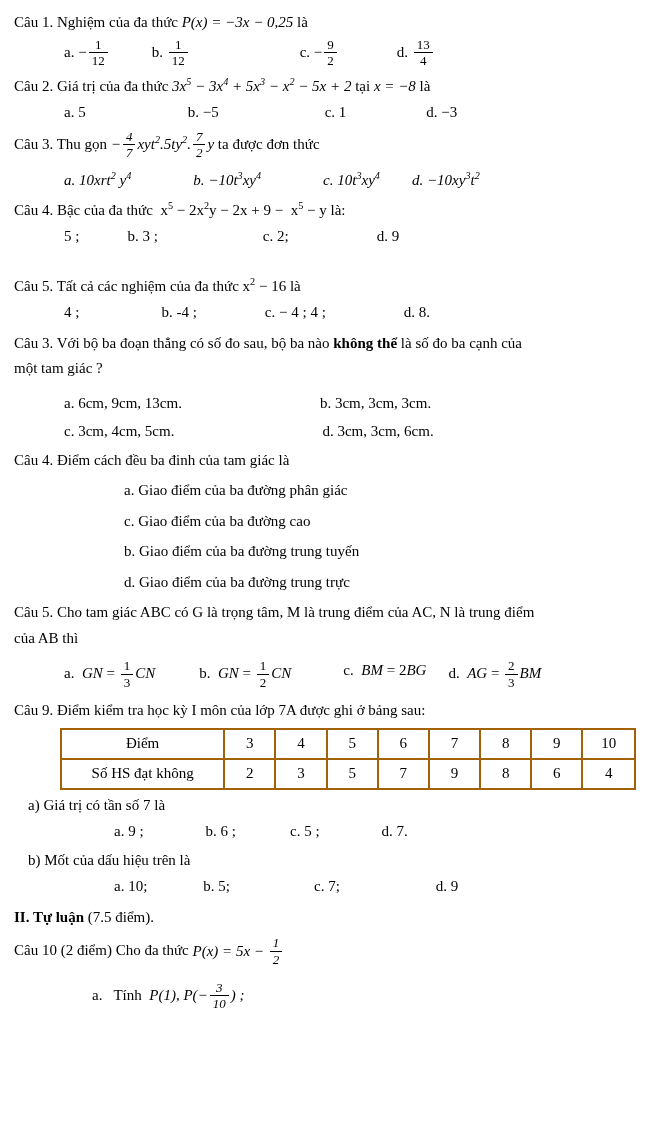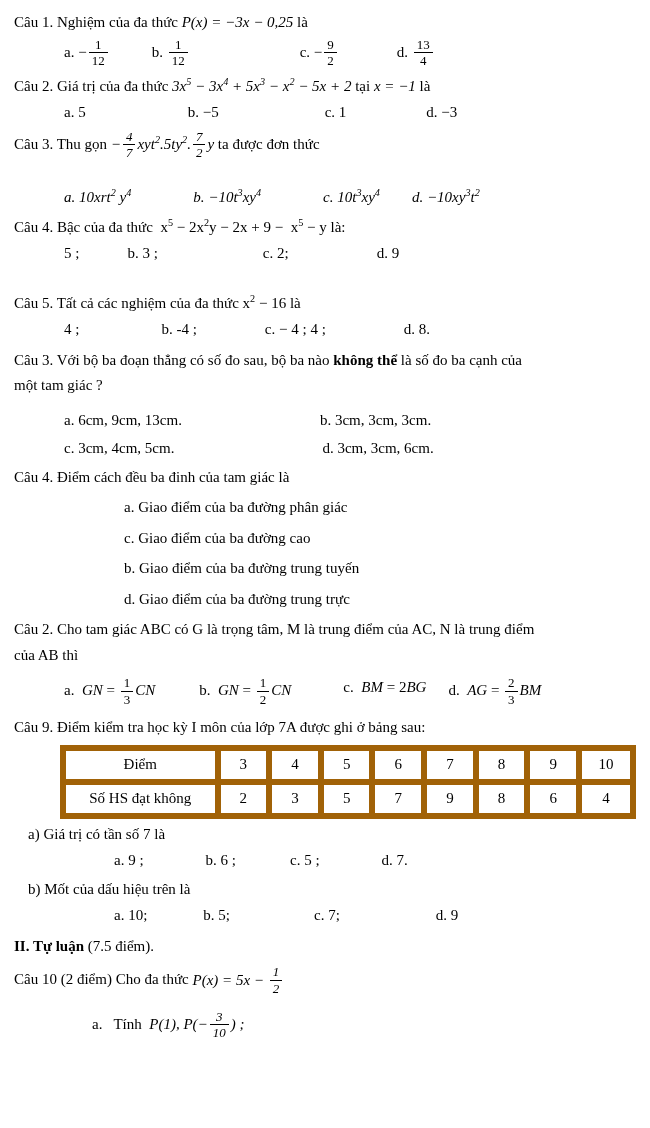--- a/index.html
+++ b/index.html
@@ -56,21 +56,21 @@
   sup.ex { font-size: 0.68em; vertical-align: super; }
 
   
   table.score {
     border-collapse: collapse;
     margin: 6px 0 4px 46px;
     font-family: "Liberation Serif", serif;
     font-size: 15px;
   }
   table.score td {
-    border: 6px solid #a16207;
+    border: 2px solid #a16207;
     text-align: center;
     padding: 4px 6px;
     height: 20px;
   }
   table.score td.lbl {
     width: 170px;
     padding: 4px 8px;
   }
   table.score td.val { width: 44px; }
 
@@ -97,37 +97,37 @@
     </span>
     <span class="opt" style="padding-left:110px;">
       c. −<span class="frac"><span class="num">9</span><span class="den">2</span></span>
     </span>
     <span class="opt" style="padding-left:58px;">
       d. <span class="frac"><span class="num">13</span><span class="den">4</span></span>
     </span>
   </div>
 
   <div class="qline">
-    Câu 2. Giá trị của đa thức <span class="mi">3x<sup class="ex">5</sup> − 3x<sup class="ex">4</sup> + 5x<sup class="ex">3</sup> − x<sup class="ex">2</sup> − 5x + 2</span> tại <span class="mi">x = −1</span> là
+    Câu 2. Giá trị của đa thức <span class="mi">3x<sup class="ex">5</sup> − 3x<sup class="ex">4</sup> + 5x<sup class="ex">3</sup> − x<sup class="ex">2</sup> − 5x + 2</span> tại <span class="mi">x = −8</span> là
   </div>
   <div class="opts">
     <span class="opt" style="padding-left:50px;">a. 5</span>
     <span class="opt" style="padding-left:102px;">b. −5</span>
     <span class="opt" style="padding-left:106px;">c. 1</span>
     <span class="opt" style="padding-left:80px;">d. −3</span>
   </div>
 
   <div class="qline">
     <span>Câu 3. Thu gọn</span>
     <span class="mi">
       −<span class="frac"><span class="num">4</span><span class="den">7</span></span>xyt<sup class="ex">2</sup>.5ty<sup class="ex">2</sup>.<span class="frac"><span class="num">7</span><span class="den">2</span></span>y
     </span>
     <span>ta được đơn thức</span>
   </div>
-  <div class="opts" style="margin-top:25px;">
+  <div class="opts" style="margin-top:8px;">
     <span class="opt mi" style="padding-left:50px;">a. 10xrt<sup class="ex">2</sup> y<sup class="ex">4</sup></span>
     <span class="opt mi" style="padding-left:62px;">b. −10t<sup class="ex">3</sup>xy<sup class="ex">4</sup></span>
     <span class="opt mi" style="padding-left:62px;">c. 10t<sup class="ex">3</sup>xy<sup class="ex">4</sup></span>
     <span class="opt mi" style="padding-left:32px;">d. −10xy<sup class="ex">3</sup>t<sup class="ex">2</sup></span>
   </div>
 
   <div class="qline">
     Câu 4. Bậc của đa thức &nbsp;x<sup class="ex">5</sup> − 2x<sup class="ex">2</sup>y − 2x + 9 − &nbsp;x<sup class="ex">5</sup> − y là:
   </div>
   <div class="opts">
@@ -177,21 +177,21 @@
   <div class="qline indent3" style="margin-top:8px;">
     <span>c.</span>&nbsp;<span>Giao điểm của ba đường cao</span>
   </div>
   <div class="qline indent3" style="margin-top:8px;">
     <span>b.</span>&nbsp;<span>Giao điểm của ba đường trung tuyến</span>
   </div>
   <div class="qline indent3" style="margin-top:8px;">
     <span>d.</span>&nbsp;<span>Giao điểm của ba đường trung trực</span>
   </div>
 
-  <div class="qline" style="margin-top:8px;">Câu 2. Cho tam giác ABC có G là trọng tâm, M là trung điểm của AC, N là trung điểm</div>
+  <div class="qline" style="margin-top:8px;">Câu 5. Cho tam giác ABC có G là trọng tâm, M là trung điểm của AC, N là trung điểm</div>
   <div class="qline">của AB thì</div>
   <div class="opts" style="margin-top:10px;">
     <span class="opt" style="padding-left:50px;">
       a. &nbsp;<span class="mi">GN</span> = <span class="frac"><span class="num">1</span><span class="den">3</span></span><span class="mi">CN</span>
     </span>
     <span class="opt" style="padding-left:44px;">
       b. &nbsp;<span class="mi">GN</span> = <span class="frac"><span class="num">1</span><span class="den">2</span></span><span class="mi">CN</span>
     </span>
     <span class="opt" style="padding-left:52px;">
       c. &nbsp;<span class="mi">BM</span> = 2<span class="mi">BG</span>

